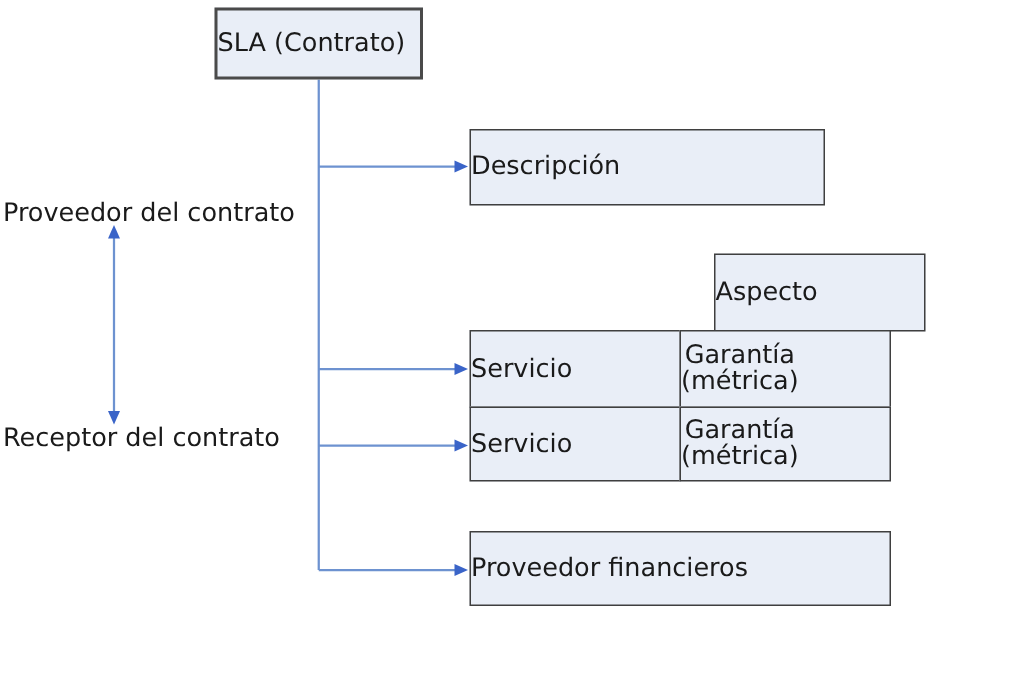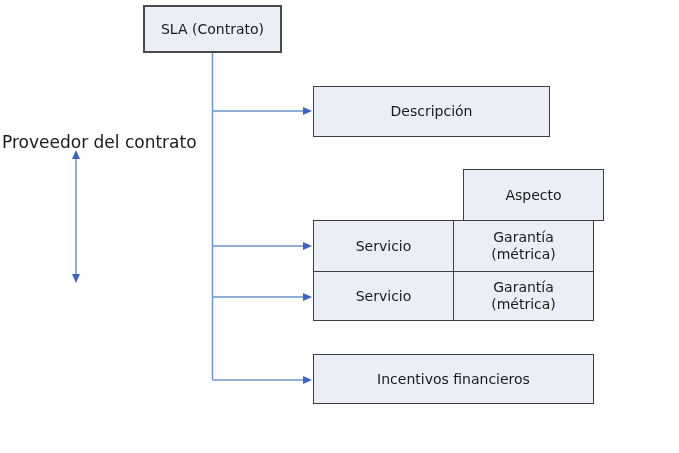--- a/index.html
+++ b/index.html
@@ -16,23 +16,22 @@
     color: #1a1a1a;
     overflow: hidden;
   }
   .box {
     position: absolute;
     box-sizing: border-box;
     background: #e9eef7;
     border: 1px solid #3f3f3f;
     display: flex;
     align-items: center;
-    justify-content: center;
     text-align: center;
-    font-size: 14px;
+    font-size: 17px;
     line-height: 17px;
   }
   .box.root {
     border-width: 2px;
     border-color: #4a4a4a;
   }
   .side-label {
     position: absolute;
     font-size: 17px;
     white-space: nowrap;
@@ -75,26 +74,27 @@
     <line x1="76" y1="157" x2="76" y2="276"></line>
     <polygon points="76,150 72,159 80,159"></polygon>
     <polygon points="76,283 72,274 80,274"></polygon>
   </svg>
 
   <div class="box root" style="left:143px; top:5px; width:139px; height:48px;">
     <span>SLA (Contrato)</span>
   </div>
 
   <div class="side-label" style="left:2px; top:132px;">Proveedor del contrato</div>
+  <div class="side-label" style="left:2px; top:282px;">Receptor del contrato</div>
 
   <div class="box" style="left:313px; top:86px; width:237px; height:51px;">
     <span>Descripción</span>
   </div>
 
-  <div class="box" style="left:463px; top:169px; width:141px; height:52px;">
+  <div class="box" style="left:476px; top:169px; width:141px; height:52px;">
     <span>Aspecto</span>
   </div>
 
   <div class="box" style="left:313px; top:220px; width:141px; height:52px;">
     <span>Servicio</span>
   </div>
   <div class="box" style="left:453px; top:220px; width:141px; height:52px;">
     <span>
       <span>Garantía</span><br>
       <span>(métrica)</span>
@@ -105,16 +105,16 @@
     <span>Servicio</span>
   </div>
   <div class="box" style="left:453px; top:271px; width:141px; height:50px;">
     <span>
       <span>Garantía</span><br>
       <span>(métrica)</span>
     </span>
   </div>
 
   <div class="box" style="left:313px; top:354px; width:281px; height:50px;">
-    <span>Incentivos financieros</span>
+    <span>Proveedor financieros</span>
   </div>
 
 </div>
 
 </body></html>

